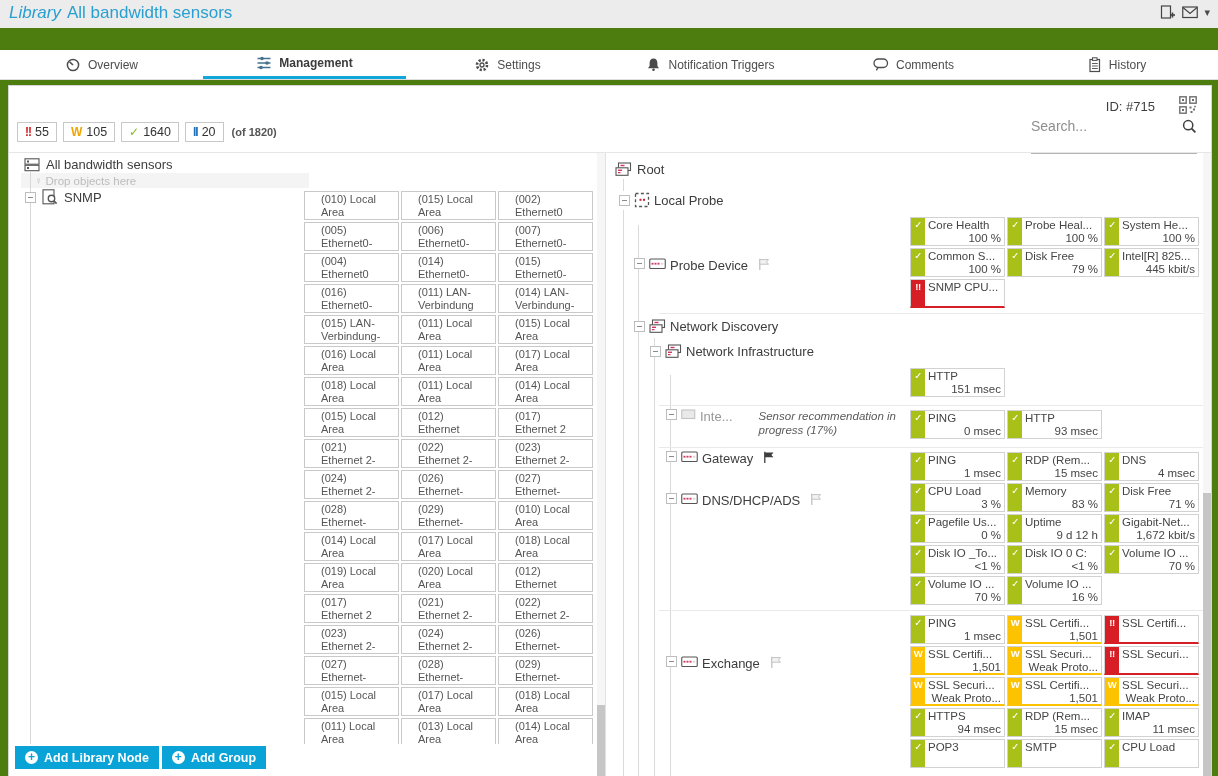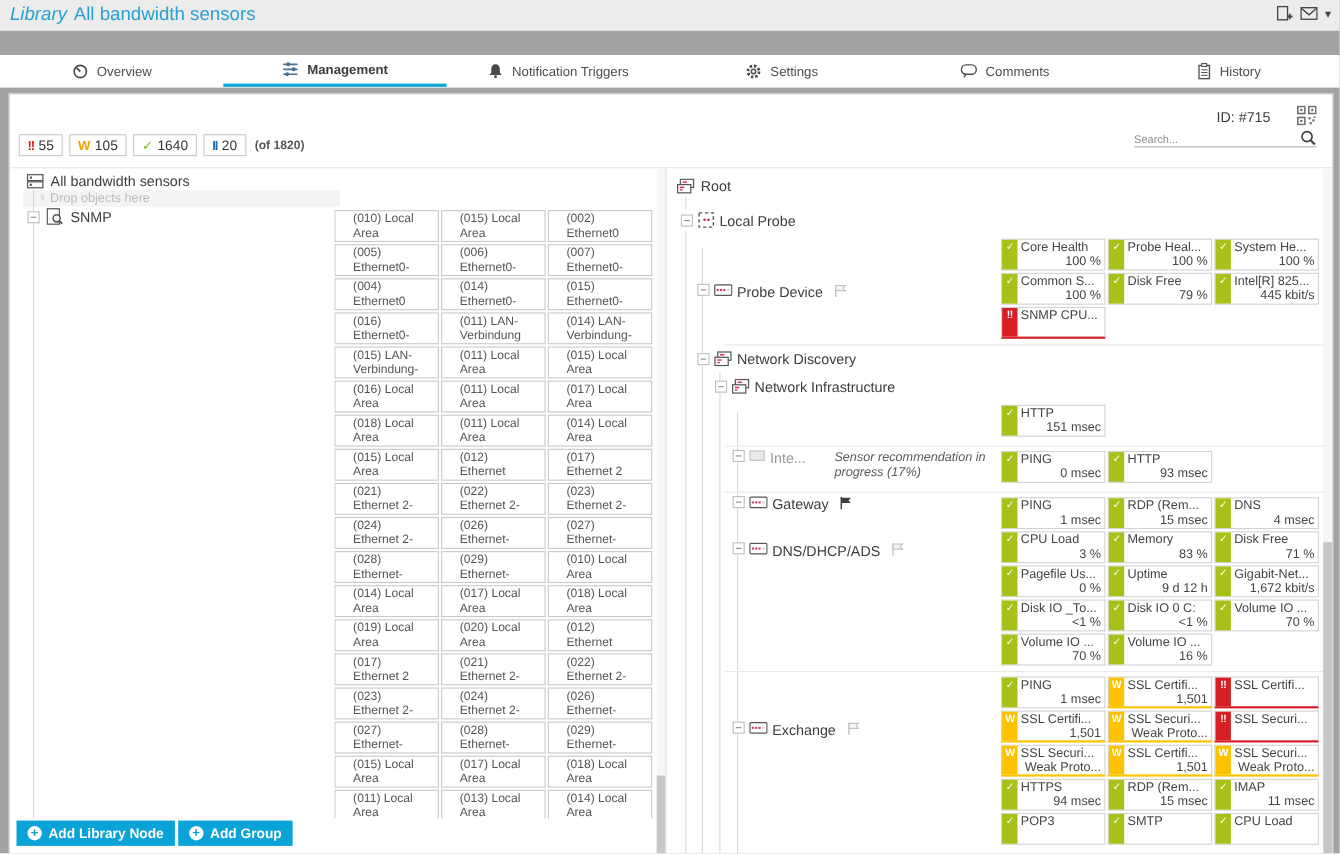--- a/index.html
+++ b/index.html
@@ -1,17 +1,17 @@
 <!DOCTYPE html>
 <html><head>
 <meta charset="utf-8">
 <style>
   html,body{margin:0;padding:0;background:#fff;}
   .stage{position:relative;width:1218px;height:776px;overflow:hidden;
-         font-family:"Liberation Sans","DejaVu Sans",sans-serif;color:#3d3d3d;background:#a3a3a3;}
+         font-family:"Liberation Sans","DejaVu Sans",sans-serif;color:#3d3d3d;background:#4d7c0f;}
   
   .topbar{position:absolute;left:0;top:0;width:1218px;height:28px;background:#ececec;}
   .page-title{position:absolute;left:9px;top:3px;font-size:17px;color:#2a9fd1;white-space:nowrap;}
   .page-title .pfx{font-style:italic;margin-right:6px;}
   .top-icons{position:absolute;right:8px;top:5px;display:flex;align-items:center;gap:6px;color:#4a4a4a;}
   .caret{font-size:11px;color:#4a4a4a;}
   
   .tabs{position:absolute;left:0;top:50px;width:1218px;height:29px;display:flex;border-bottom:1px solid #dedede;background:#fff;}
   .tab{flex:1;display:flex;align-items:center;justify-content:center;gap:7px;font-size:12px;color:#4d4d4d;cursor:pointer;box-sizing:border-box;}
   .tab.active{border-bottom:3px solid #12a7d9;font-weight:bold;color:#3c3c3c;}
@@ -20,21 +20,21 @@
   .idtext{position:absolute;top:13px;right:56px;font-size:13px;color:#3f3f3f;}
   .qr{position:absolute;top:10px;right:14px;}
   .badges{position:absolute;top:36px;left:8px;display:flex;align-items:center;gap:6px;}
   .badge{display:inline-flex;align-items:center;gap:4px;border:1px solid #c8c8c8;background:#fff;padding:1px 7px;font-size:12.5px;color:#333;height:16px;}
   .g{font-weight:bold;font-size:12px;}
   .g-err{color:#d71e24;letter-spacing:-1px;}
   .g-warn{color:#f0a500;}
   .g-ok{color:#7eb71c;}
   .g-pause{color:#2272b8;letter-spacing:-1px;}
   .badge-total{font-size:11px;font-weight:bold;color:#555;margin-left:2px;}
-  .search{position:absolute;top:32px;right:14px;width:166px;border-bottom:1px solid #b3b3b3;display:flex;justify-content:space-between;align-items:flex-end;padding-bottom:0;color:#8f8f8f;font-size:10px;}
+  .search{position:absolute;top:32px;right:14px;width:166px;border-bottom:1px solid #b3b3b3;display:flex;justify-content:space-between;align-items:flex-end;padding-bottom:19px;color:#8f8f8f;font-size:14px;}
   .head-sep{position:absolute;left:0;top:66px;width:100%;border-top:1px solid #e6e6e6;}
   
   .left-panel{position:absolute;left:0;top:67px;width:596px;height:624px;overflow:hidden;}
   .panel-divider{position:absolute;left:596px;top:67px;height:624px;border-left:1px solid #e2e2e2;}
   .right-panel{position:absolute;left:598px;top:67px;width:604px;height:624px;overflow:hidden;}
   .treeline{position:absolute;width:0;border-left:1px solid #dadada;}
   .ebox{position:relative;display:inline-block;width:11px;height:11px;border:1px solid #bdbdbd;background:#fff;box-sizing:border-box;flex:none;}
   .ebox::after{content:"";position:absolute;left:2px;right:2px;top:4px;border-top:1px solid #8a8a8a;}
   .tree-label{font-size:13px;color:#3d3d3d;white-space:nowrap;}
   .tree-label.muted{color:#979797;}
@@ -124,35 +124,35 @@
             <line x1="1.5" y1="12.5" x2="14.5" y2="12.5" stroke="#46718e" stroke-width="1.5"></line>
             <circle cx="6" cy="3.5" r="1.8" fill="#46718e"></circle>
             <circle cx="11" cy="8" r="1.8" fill="#46718e"></circle>
             <circle cx="5" cy="12.5" r="1.8" fill="#46718e"></circle>
           </svg>
         </span>
       <span>Management</span>
     </div>
     <div class="tab">
       <span>
+          <svg width="16" height="16" viewBox="0 0 16 16">
+            <circle cx="8" cy="8" r="5" fill="none" stroke="#4d4d4d" stroke-width="2.6" stroke-dasharray="2.2,1.7"></circle>
+            <circle cx="8" cy="8" r="2" fill="none" stroke="#4d4d4d" stroke-width="1.3"></circle>
+          </svg>
+        </span>
+      <span>Settings</span>
+    </div>
+    <div class="tab">
+      <span>
           <svg width="15" height="15" viewBox="0 0 15 15">
             <path d="M7.5,1.5 C5,1.5 3.6,3.4 3.6,6 L3.6,9 L2,11.2 L13,11.2 L11.4,9 L11.4,6 C11.4,3.4 10,1.5 7.5,1.5 Z" fill="#4a4a4a"></path>
             <circle cx="7.5" cy="12.8" r="1.3" fill="#4a4a4a"></circle>
           </svg>
         </span>
       <span>Notification Triggers</span>
-    </div>
-    <div class="tab">
-      <span>
-          <svg width="16" height="16" viewBox="0 0 16 16">
-            <circle cx="8" cy="8" r="5" fill="none" stroke="#4d4d4d" stroke-width="2.6" stroke-dasharray="2.2,1.7"></circle>
-            <circle cx="8" cy="8" r="2" fill="none" stroke="#4d4d4d" stroke-width="1.3"></circle>
-          </svg>
-        </span>
-      <span>Settings</span>
     </div>
     <div class="tab">
       <span>
           <svg width="16" height="15" viewBox="0 0 16 15">
             <rect x="1" y="2" width="13.5" height="8.5" rx="4.2" fill="none" stroke="#4d4d4d" stroke-width="1.3"></rect>
             <path d="M5,10.5 L3.4,13.4" stroke="#4d4d4d" stroke-width="1.3" fill="none"></path>
           </svg>
         </span>
       <span>Comments</span>
     </div>

